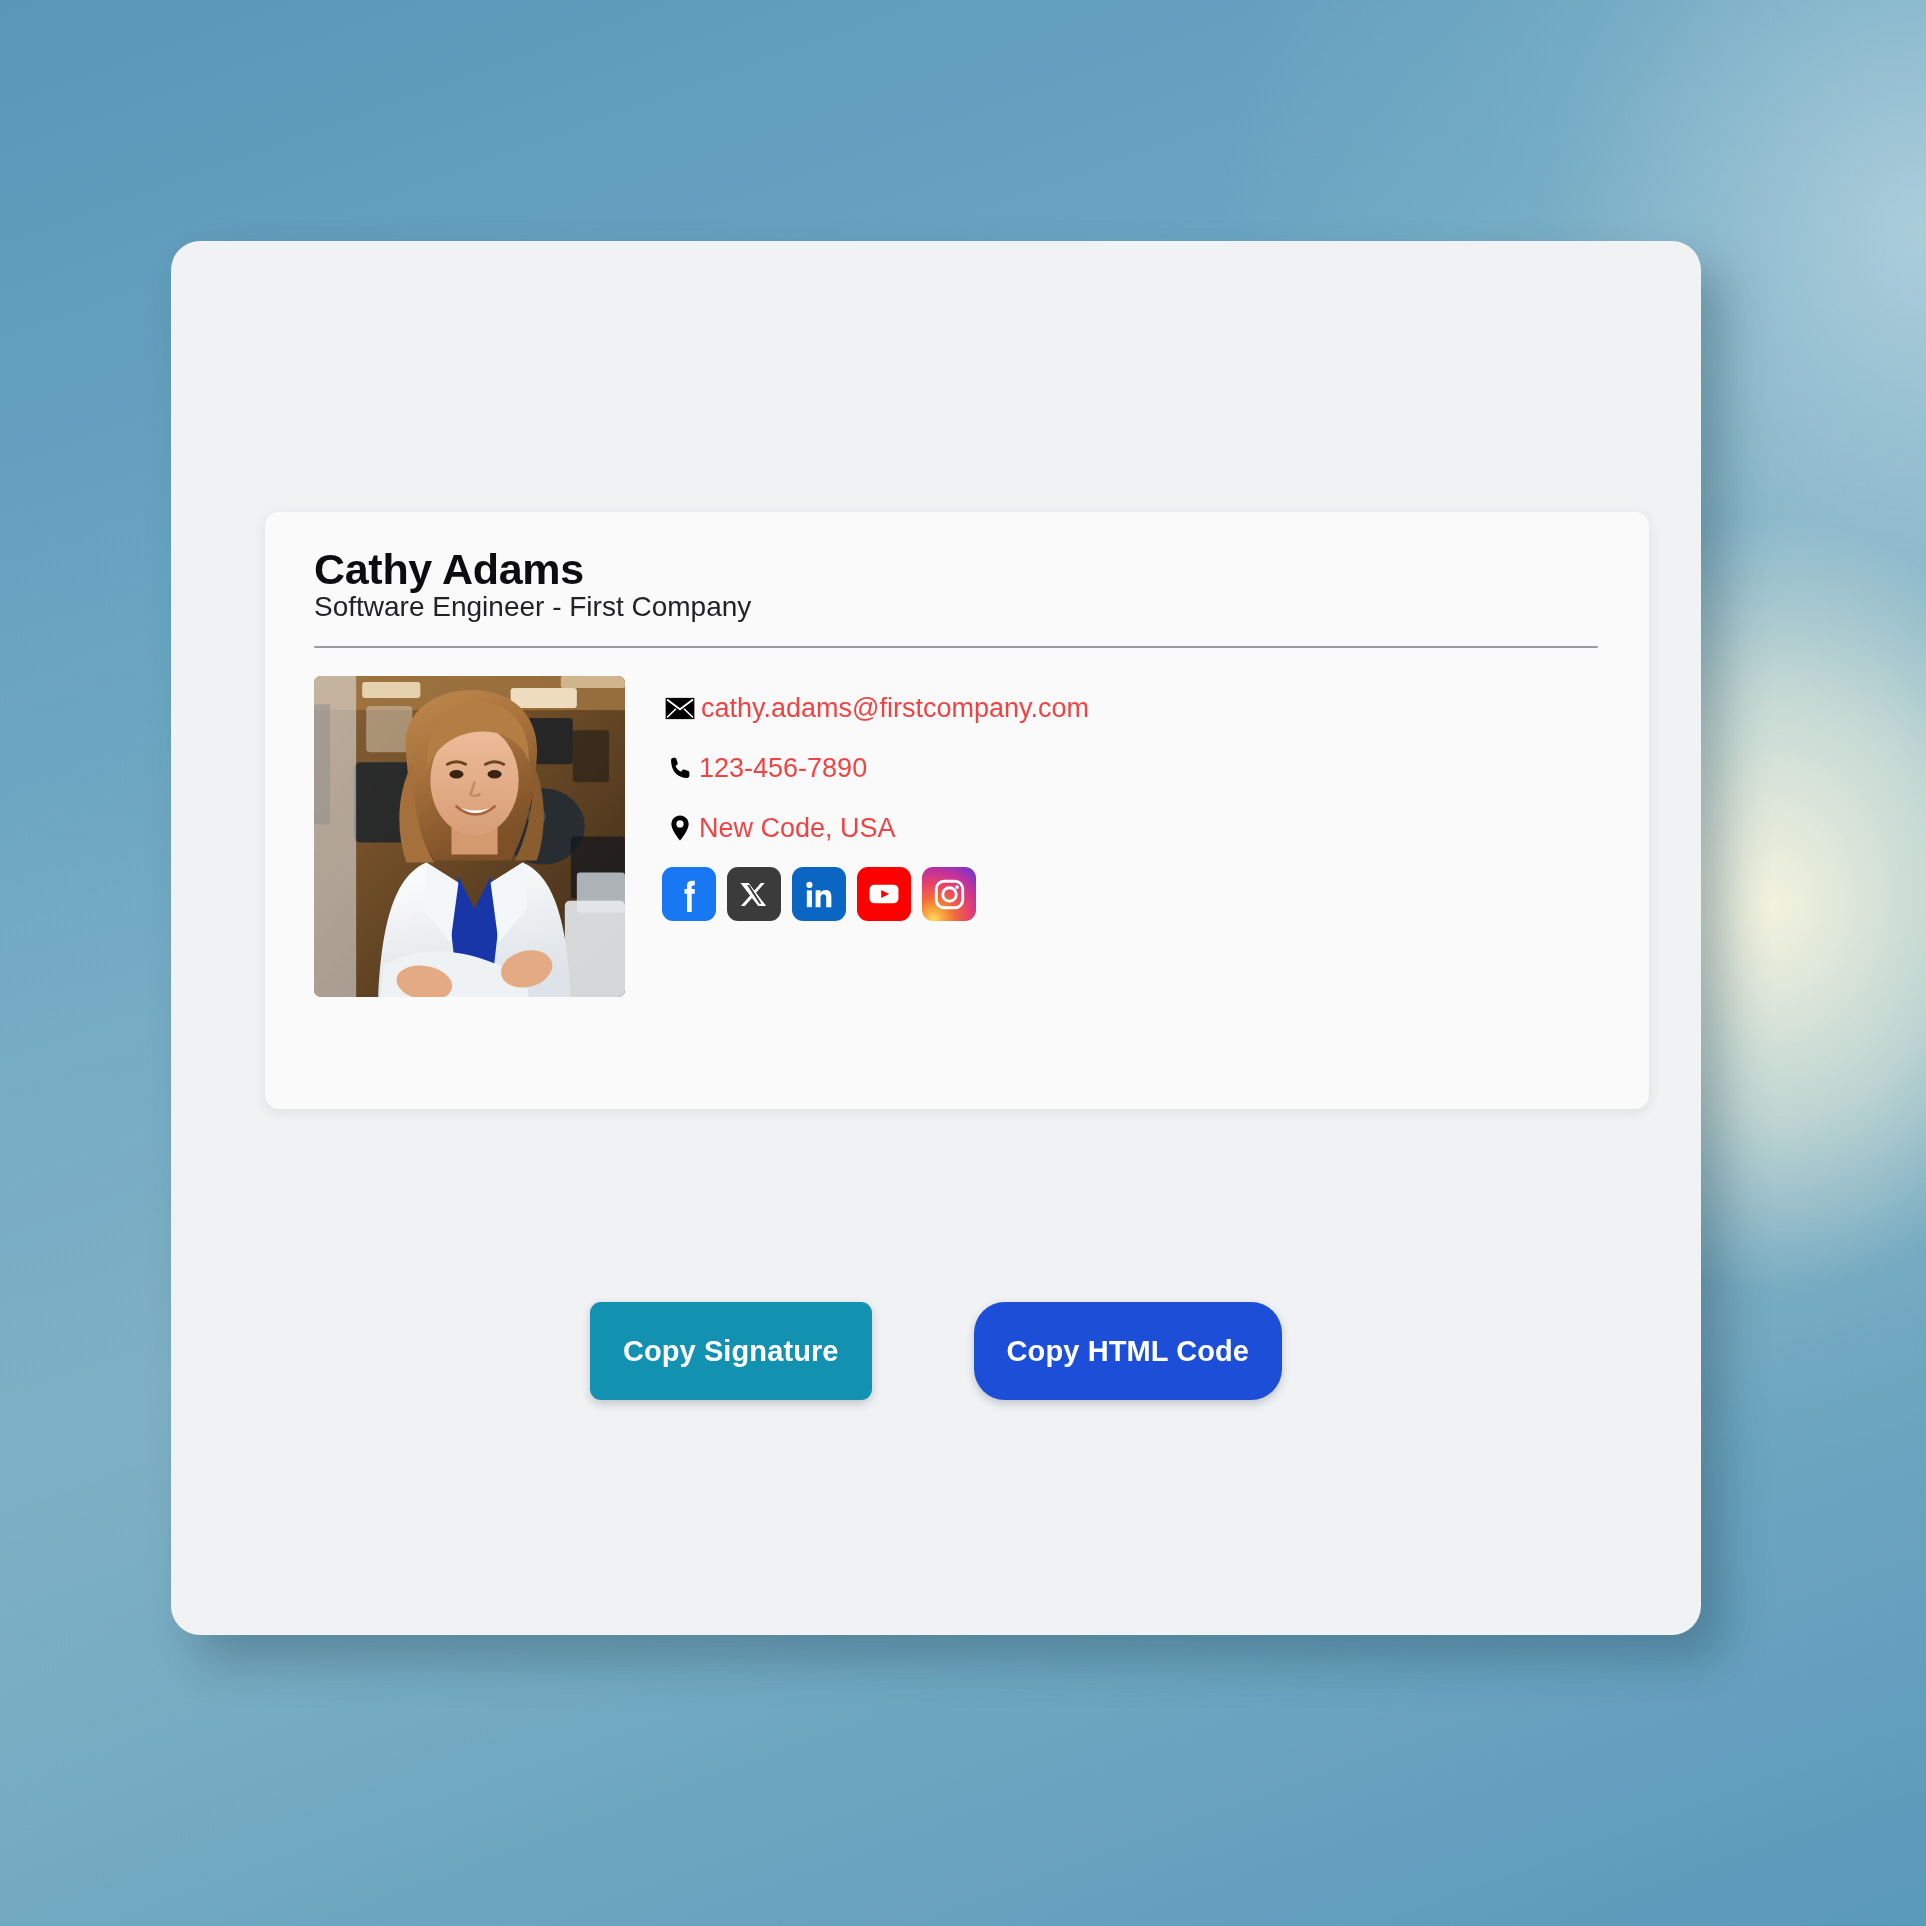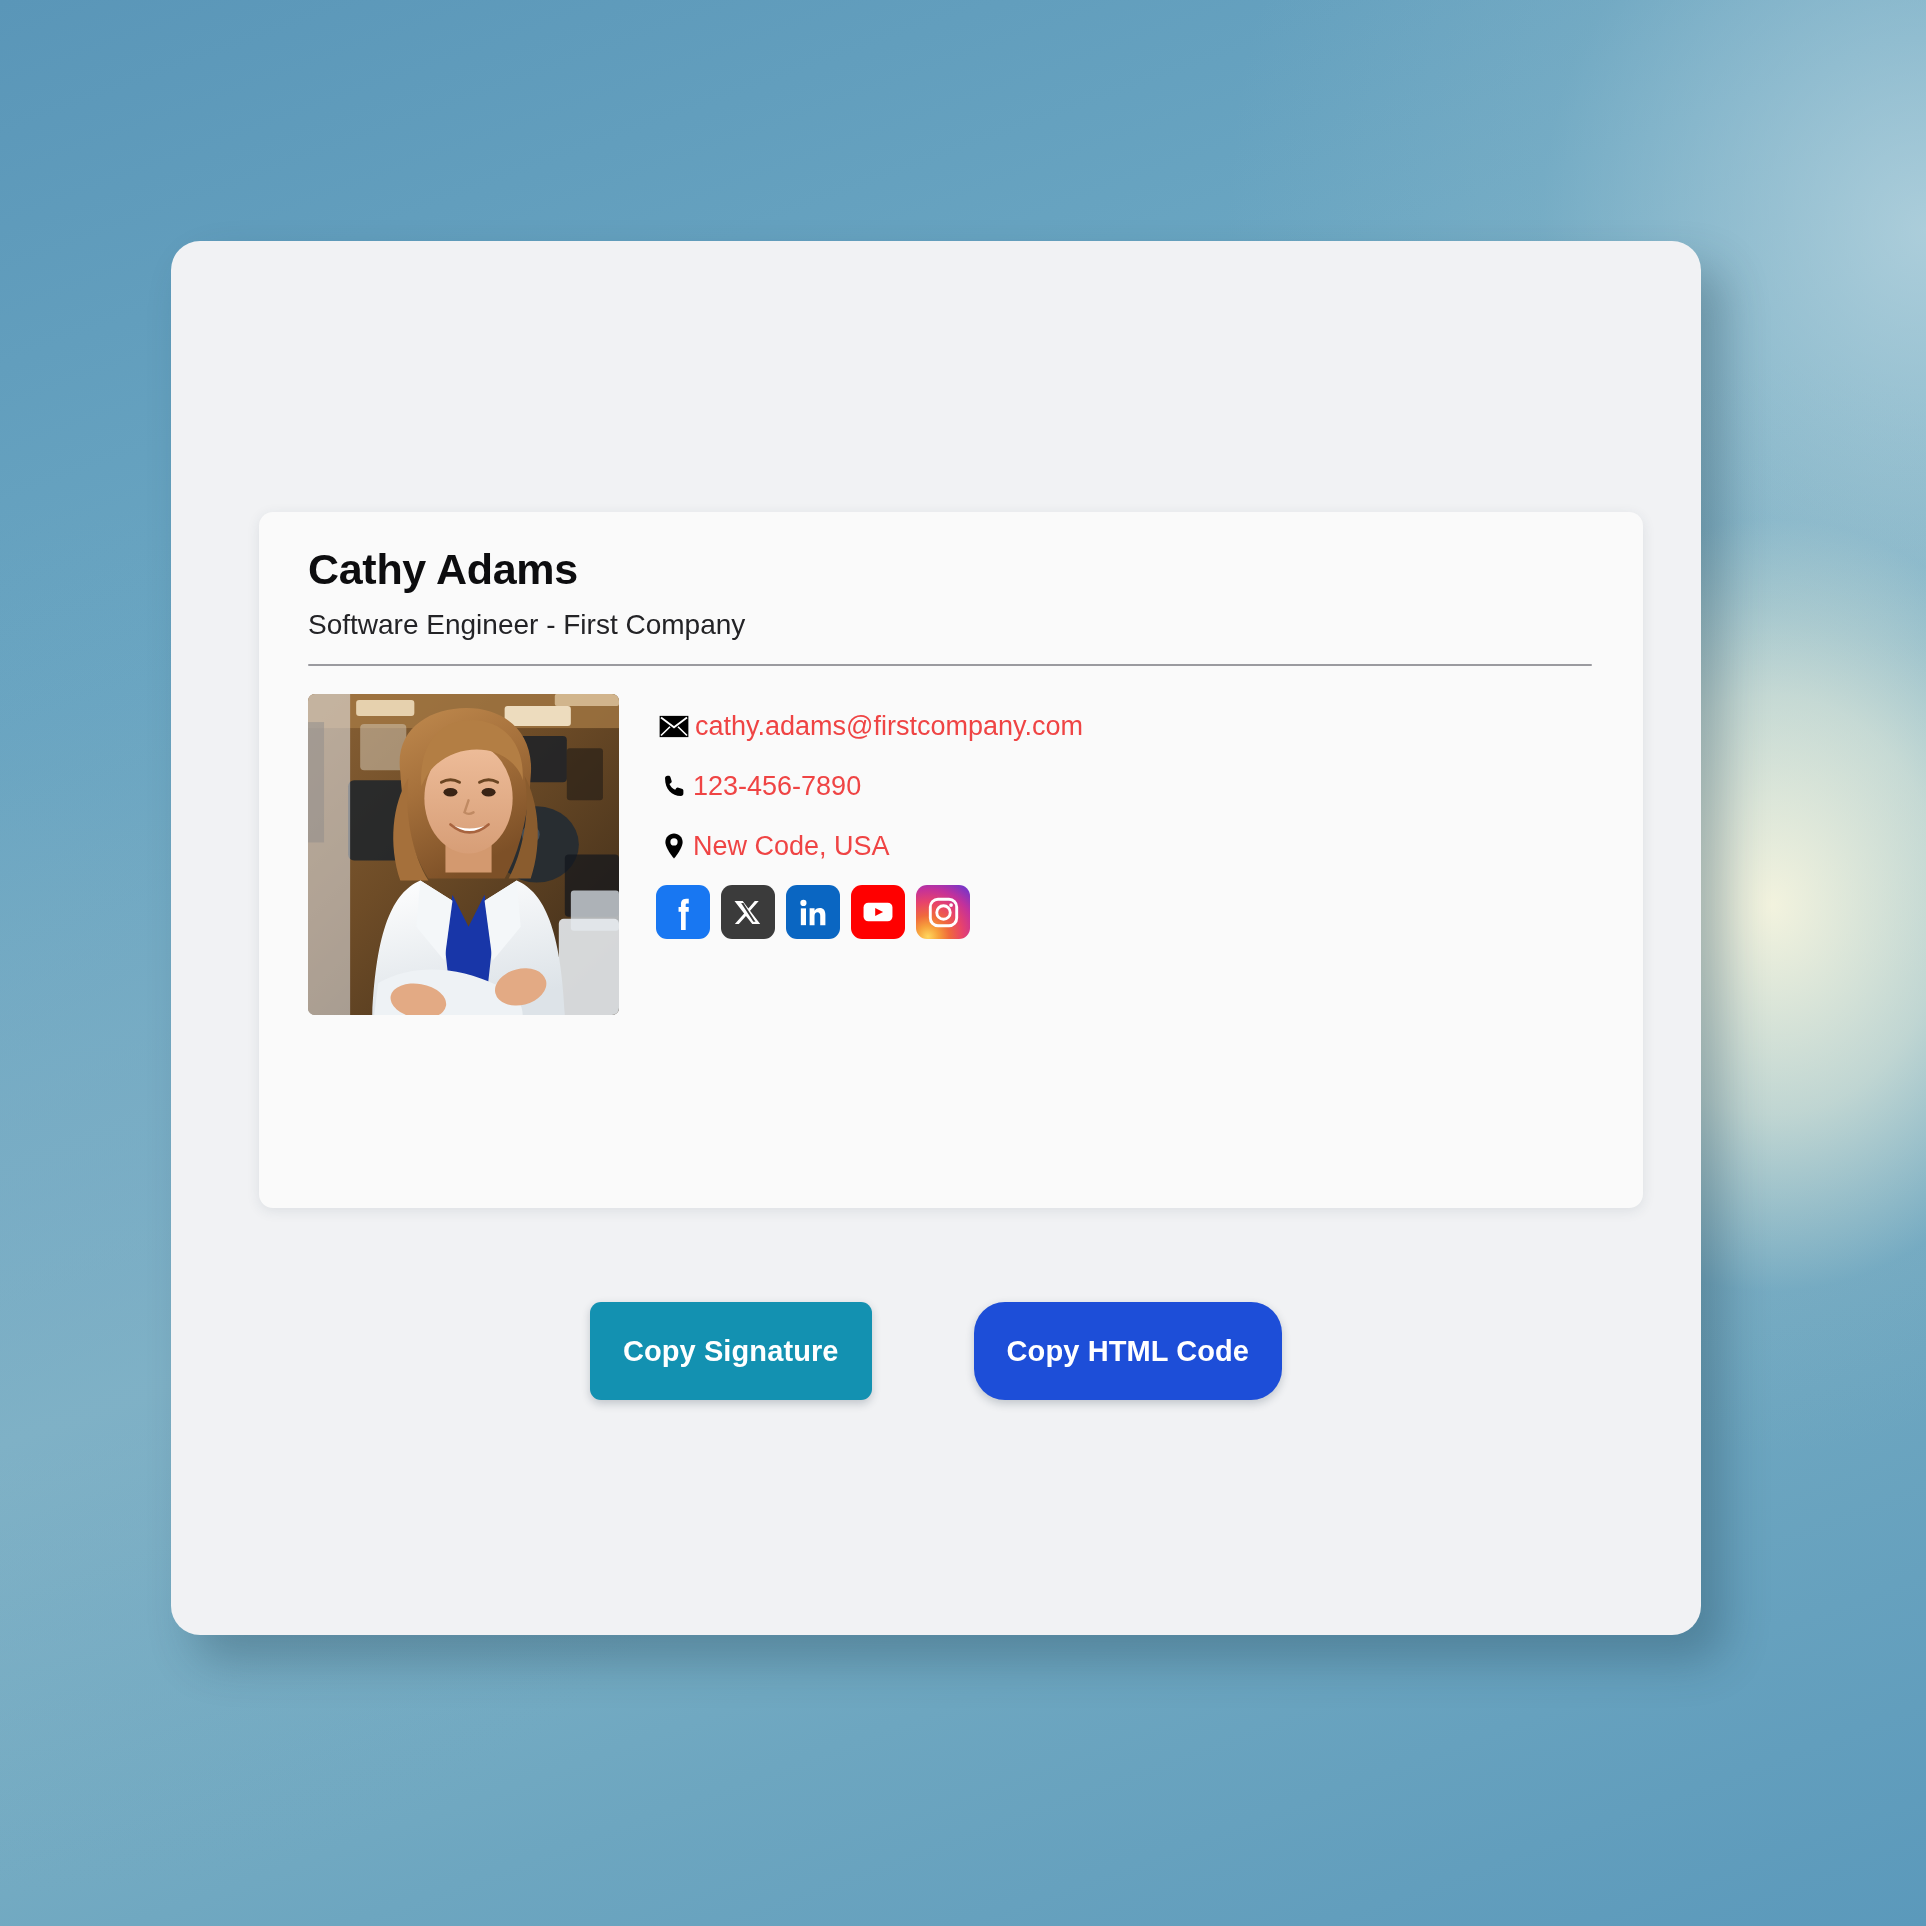--- a/index.html
+++ b/index.html
@@ -30,43 +30,42 @@
     width: 1530px;
     height: 1394px;
     background: #f1f2f4;
     border-radius: 29px;
     box-shadow: 23px 26px 45px rgba(28,56,74,0.30);
   }
 
   
   #signature-card {
     position: absolute;
-    left: 88px;
+    left: 94px;
     top: 271px;
     width: 1384px;
-    height: 696px;
+    height: 597px;
     background: #fafafa;
     border-radius: 14px;
     box-shadow: 0 3px 13px rgba(40,60,80,0.10);
   }
 
   .sig-inner {
     padding: 35px 0 0 49px;
   }
 
   #person-name {
     font-size: 43px;
     font-weight: bold;
     color: #0d0d0f;
     letter-spacing: -0.3px;
     line-height: 1.05;
   }
 
   #person-title {
-    margin-top: 18px;
     font-size: 28px;
     color: #232326;
     font-weight: normal;
     line-height: 1.1;
   }
 
   #sig-divider {
     margin-top: 22.6px;
     width: 1284px;
     height: 2.5px;

